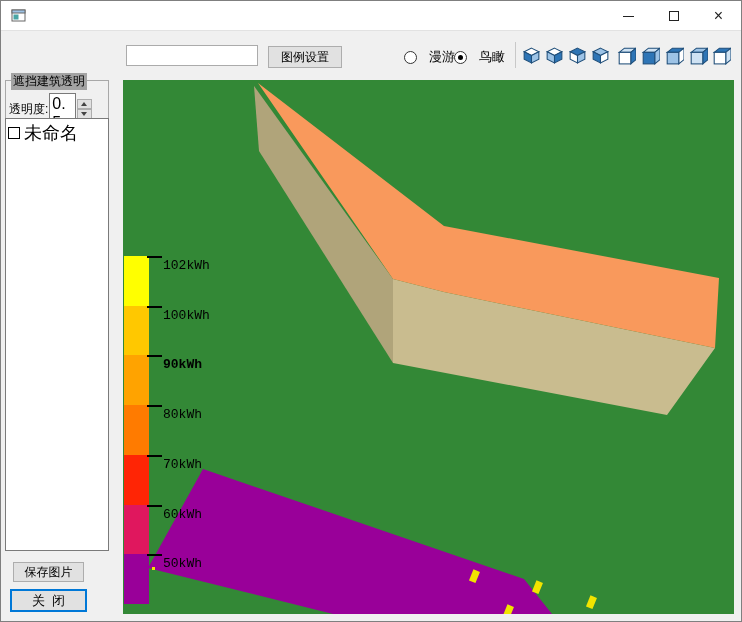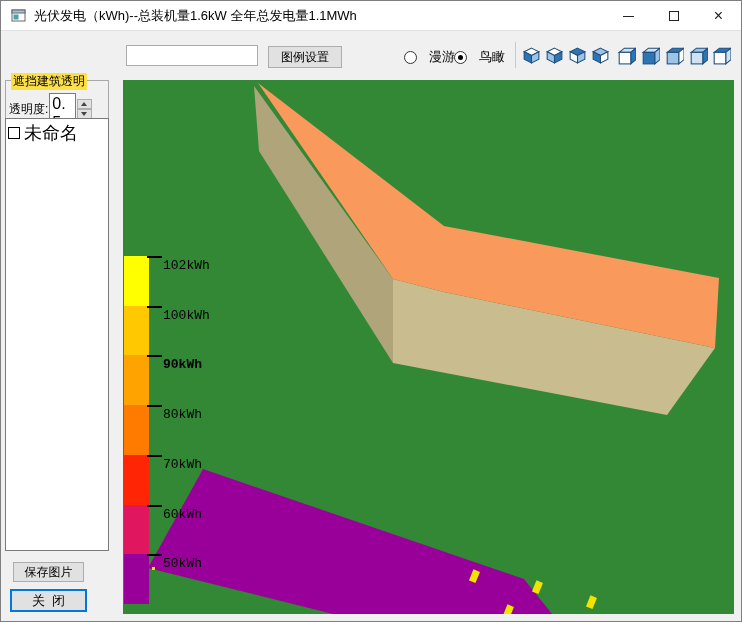--- a/index.html
+++ b/index.html
@@ -23,21 +23,21 @@
   .radio-item { position:absolute; top:16px; display:flex; align-items:center; gap:12px; font-size:13px; }
   .radio-item .circle { width:13px; height:13px; border:1px solid #333; border-radius:50%; background:#fff; position:relative; }
   .radio-item.selected .circle::after { content:""; position:absolute; left:3px; top:3px; width:5px; height:5px; border-radius:50%; background:#000; }
   .tb-sep { position:absolute; left:514px; top:10px; width:1px; height:26px; background:#c8c8c8; }
   .cube-btn { position:absolute; top:13px; width:21px; height:21px; background:transparent; border:none; padding:0; }
   .cube-btn svg { display:block; }
 
   
   .sidebar { position:absolute; left:0; top:71px; width:118px; height:551px; background:#f0f0f0; }
   .groupbox { position:absolute; left:4px; top:8px; width:104px; height:43px; border:1px solid #a8a8a8; }
-  .groupbox-label { position:absolute; left:5px; top:-8px; background:#fde047; padding:0 2px; font-size:12px; color:#000; white-space:nowrap; }
+  .groupbox-label { position:absolute; left:5px; top:-8px; background:#a3a3a3; padding:0 2px; font-size:12px; color:#000; white-space:nowrap; }
   .opacity-row { position:absolute; left:3px; top:12px; display:flex; align-items:center; }
   .opacity-label { font-size:12px; color:#000; white-space:nowrap;text-align:right; }
   .spin-field { width:27px; height:32px; border:1px solid #7a7a7a; background:#fff; font-size:16px; text-align:left; padding-left:2px; line-height:19px; margin-left:1px; }
   .spin-btns { width:15px; height:21px; display:flex; flex-direction:column; margin-left:1px; }
   .spin-btn { flex:1; border:1px solid #adadad; background:#e1e1e1; position:relative; }
   .spin-btn .tri-up { position:absolute; left:3px; top:2px; width:0; height:0; border-left:3px solid transparent; border-right:3px solid transparent; border-bottom:4px solid #444; }
   .spin-btn .tri-down { position:absolute; left:3px; top:2px; width:0; height:0; border-left:3px solid transparent; border-right:3px solid transparent; border-top:4px solid #444; }
   .layer-list { position:absolute; left:4px; top:46px; width:104px; height:433px; background:#fff; border:1px solid #7a7a7a; overflow:hidden; }
   .layer-item { display:flex; align-items:center; gap:4px; padding:2px 2px; font-size:18px; }
   .checkbox { width:12px; height:12px; border:1px solid #000; background:#fff; flex:0 0 auto; }
@@ -57,21 +57,20 @@
 <body>
 
 <div class="window">
 
   <div class="titlebar">
     <svg class="app-icon" viewBox="0 0 15 15">
       <rect x="1" y="2" width="13" height="11" fill="#ffffff" stroke="#666" stroke-width="1"></rect>
       <rect x="1" y="2" width="13" height="3" fill="#9dc3e6" stroke="#666" stroke-width="1"></rect>
       <rect x="2.5" y="6.5" width="5" height="5" fill="#4aa6a6"></rect>
     </svg>
-    <span class="title-text">光伏发电（kWh)--总装机量1.6kW 全年总发电量1.1MWh</span>
     <div class="winbtns">
       <button class="winbtn">
           <span class="minline"></span>
         </button>
       <button class="winbtn">
           <span class="maxbox"></span>
         </button>
       <button class="winbtn close">
           <span>×</span>
         </button>

